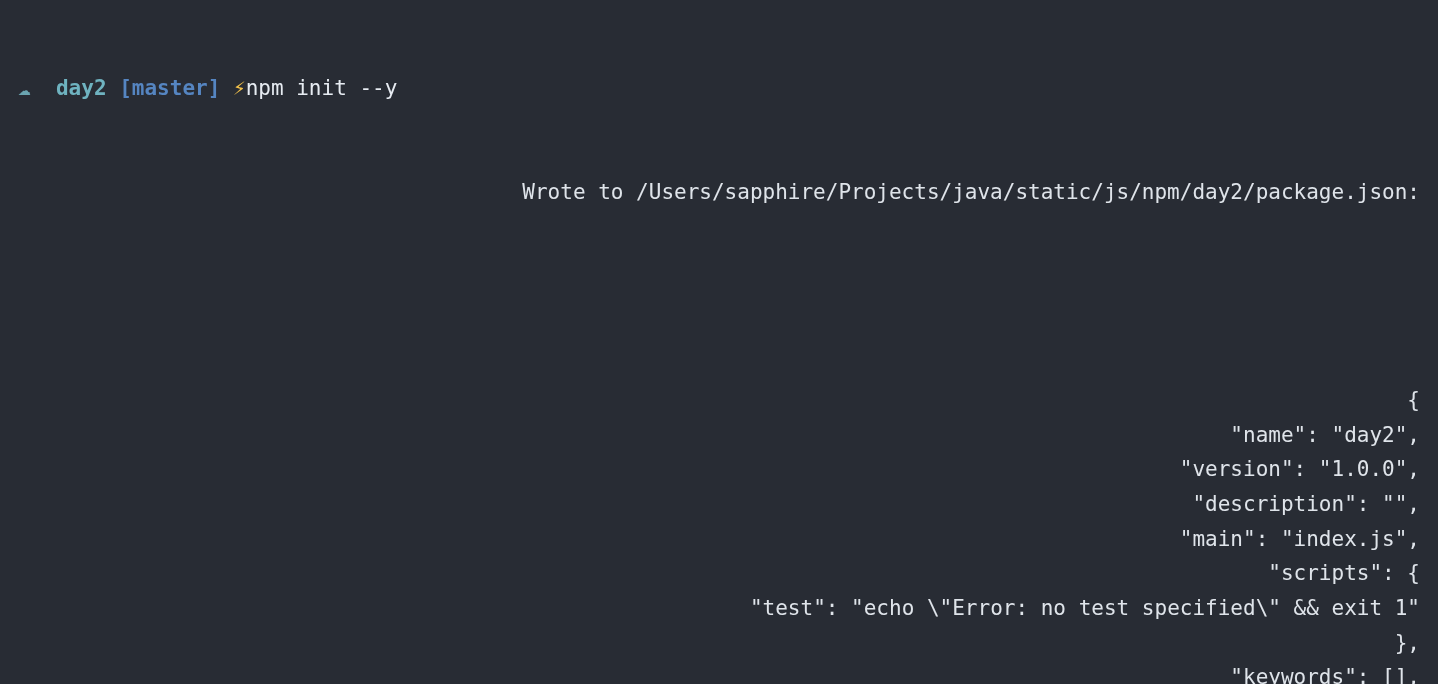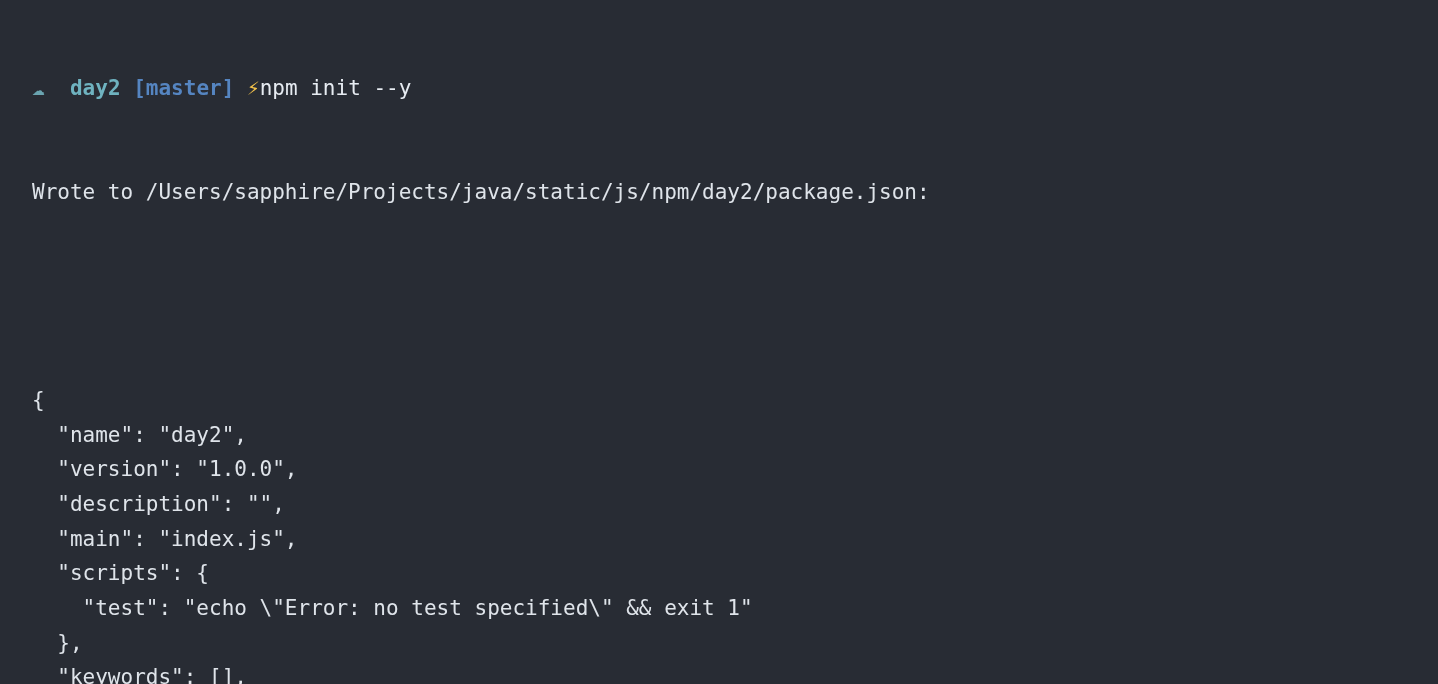--- a/index.html
+++ b/index.html
@@ -10,27 +10,27 @@
       color: #dcdcdc;
       font-family: "Menlo", "Consolas", "DejaVu Sans Mono", monospace;
       font-size: 21px;
       line-height: 1.65;
       overflow: hidden;
     }
     .term {
       padding: 2px 18px 0 18px;
       white-space: pre;
     }
-    .line { display: block; margin-left: 14px; }
+    .line { display: block; }
     .cloud  { color: #6aa4b0; }
     .dir    { color: #6fb3c0; font-weight: bold; }
     .branch { color: #5585c1; font-weight: bold; }
     .bolt   { color: #f3c24a; }
     .cmd    { color: #e7ecf2; }
-    .out    { color: #dfe4ea; }
+    .out    { color: #dfe4ea; text-align: right; }
   </style>
 </head>
 <body>
 
 <div class="term">
   <span class="line"><span class="cloud">☁</span>  <span class="dir">day2</span> <span class="branch">[master]</span> <span class="bolt">⚡</span><span class="cmd">npm init --y</span></span>
   <span class="line out">Wrote to /Users/sapphire/Projects/java/static/js/npm/day2/package.json:</span>
   <span class="line out"> </span>
   <span class="line out">{
   "name": "day2",

